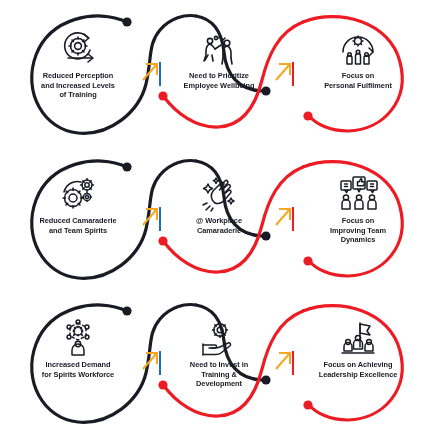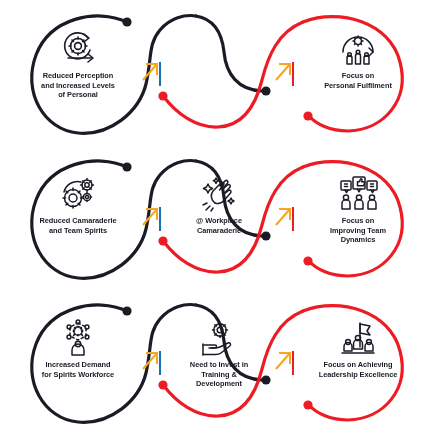--- a/index.html
+++ b/index.html
@@ -106,24 +106,44 @@
             <path d="M32,26 L37,30 L32,34"></path>
             <circle cx="22" cy="18" r="7.5"></circle>
             <circle cx="22" cy="18" r="3.4"></circle>
             <path d="M22,9 v2 M22,25 v2 M13,18 h2 M29,18 h2 M16,12 l1.4,1.4 M26.6,22.6 L28,24 M28,12 l-1.4,1.4 M17.4,22.6 L16,24"></path>
           </g>
         </svg>
       </div>
       <div class="label">
         <span class="ln">Reduced Perception</span>
         <span class="ln">and Increased Levels</span>
-        <span class="ln">of Personal</span>
-      </div>
-    </div>
-
+        <span class="ln">of Training</span>
+      </div>
+    </div>
+
+    <div class="cell cell-1" style="top:24px;">
+      <div class="icon-wrap">
+        <svg width="44" height="40" viewBox="0 0 44 40">
+          <g fill="none" stroke="#1b1b26" stroke-width="1.6" stroke-linecap="round" stroke-linejoin="round">
+            <circle cx="13" cy="13" r="2.6"></circle>
+            <path d="M13,16 c-3,1 -4,4 -4,7 l0,4 l-2,6 M13,16 c2,1 4,3 5,5"></path>
+            <path d="M11,27 l-3,5 M15,27 l1,6"></path>
+            <circle cx="30" cy="15" r="2.8"></circle>
+            <path d="M30,18 c-3,1 -4,4 -4,7 l0,5 M30,18 c3,1 4,4 4,7 l0,5"></path>
+            <path d="M26,30 l-1,6 M34,30 l1,6"></path>
+            <path d="M18,21 l6,-4 M22,10 l1,-3 M26,12 l2,-2"></path>
+            <circle cx="19" cy="10" r="1.6"></circle>
+          </g>
+        </svg>
+      </div>
+      <div class="label">
+        <span class="ln">Need to Prioritize</span>
+        <span class="ln">Employee Wellbeing</span>
+      </div>
+    </div>
 
     <div class="cell cell-2" style="top:24px;">
       <div class="icon-wrap">
         <svg width="44" height="40" viewBox="0 0 44 40">
           <g fill="none" stroke="#1b1b26" stroke-width="1.5" stroke-linecap="round" stroke-linejoin="round">
             <path d="M7,24 A15,15 0 0,1 37,24"></path>
             <path d="M33,20 L37,24 L33,28"></path>
             <circle cx="22" cy="13" r="3.6"></circle>
             <path d="M22,8 v1.6 M22,16.4 v1.6 M17,13 h1.6 M25.4,13 h1.6 M18.5,9.5 l1.2,1.2 M24.3,15.3 l1.2,1.2 M25.5,9.5 l-1.2,1.2 M19.7,15.3 l-1.2,1.2"></path>
             <path d="M11,36 v-6 a2.5,2.5 0 0,1 5,0 v6 z"></path>

